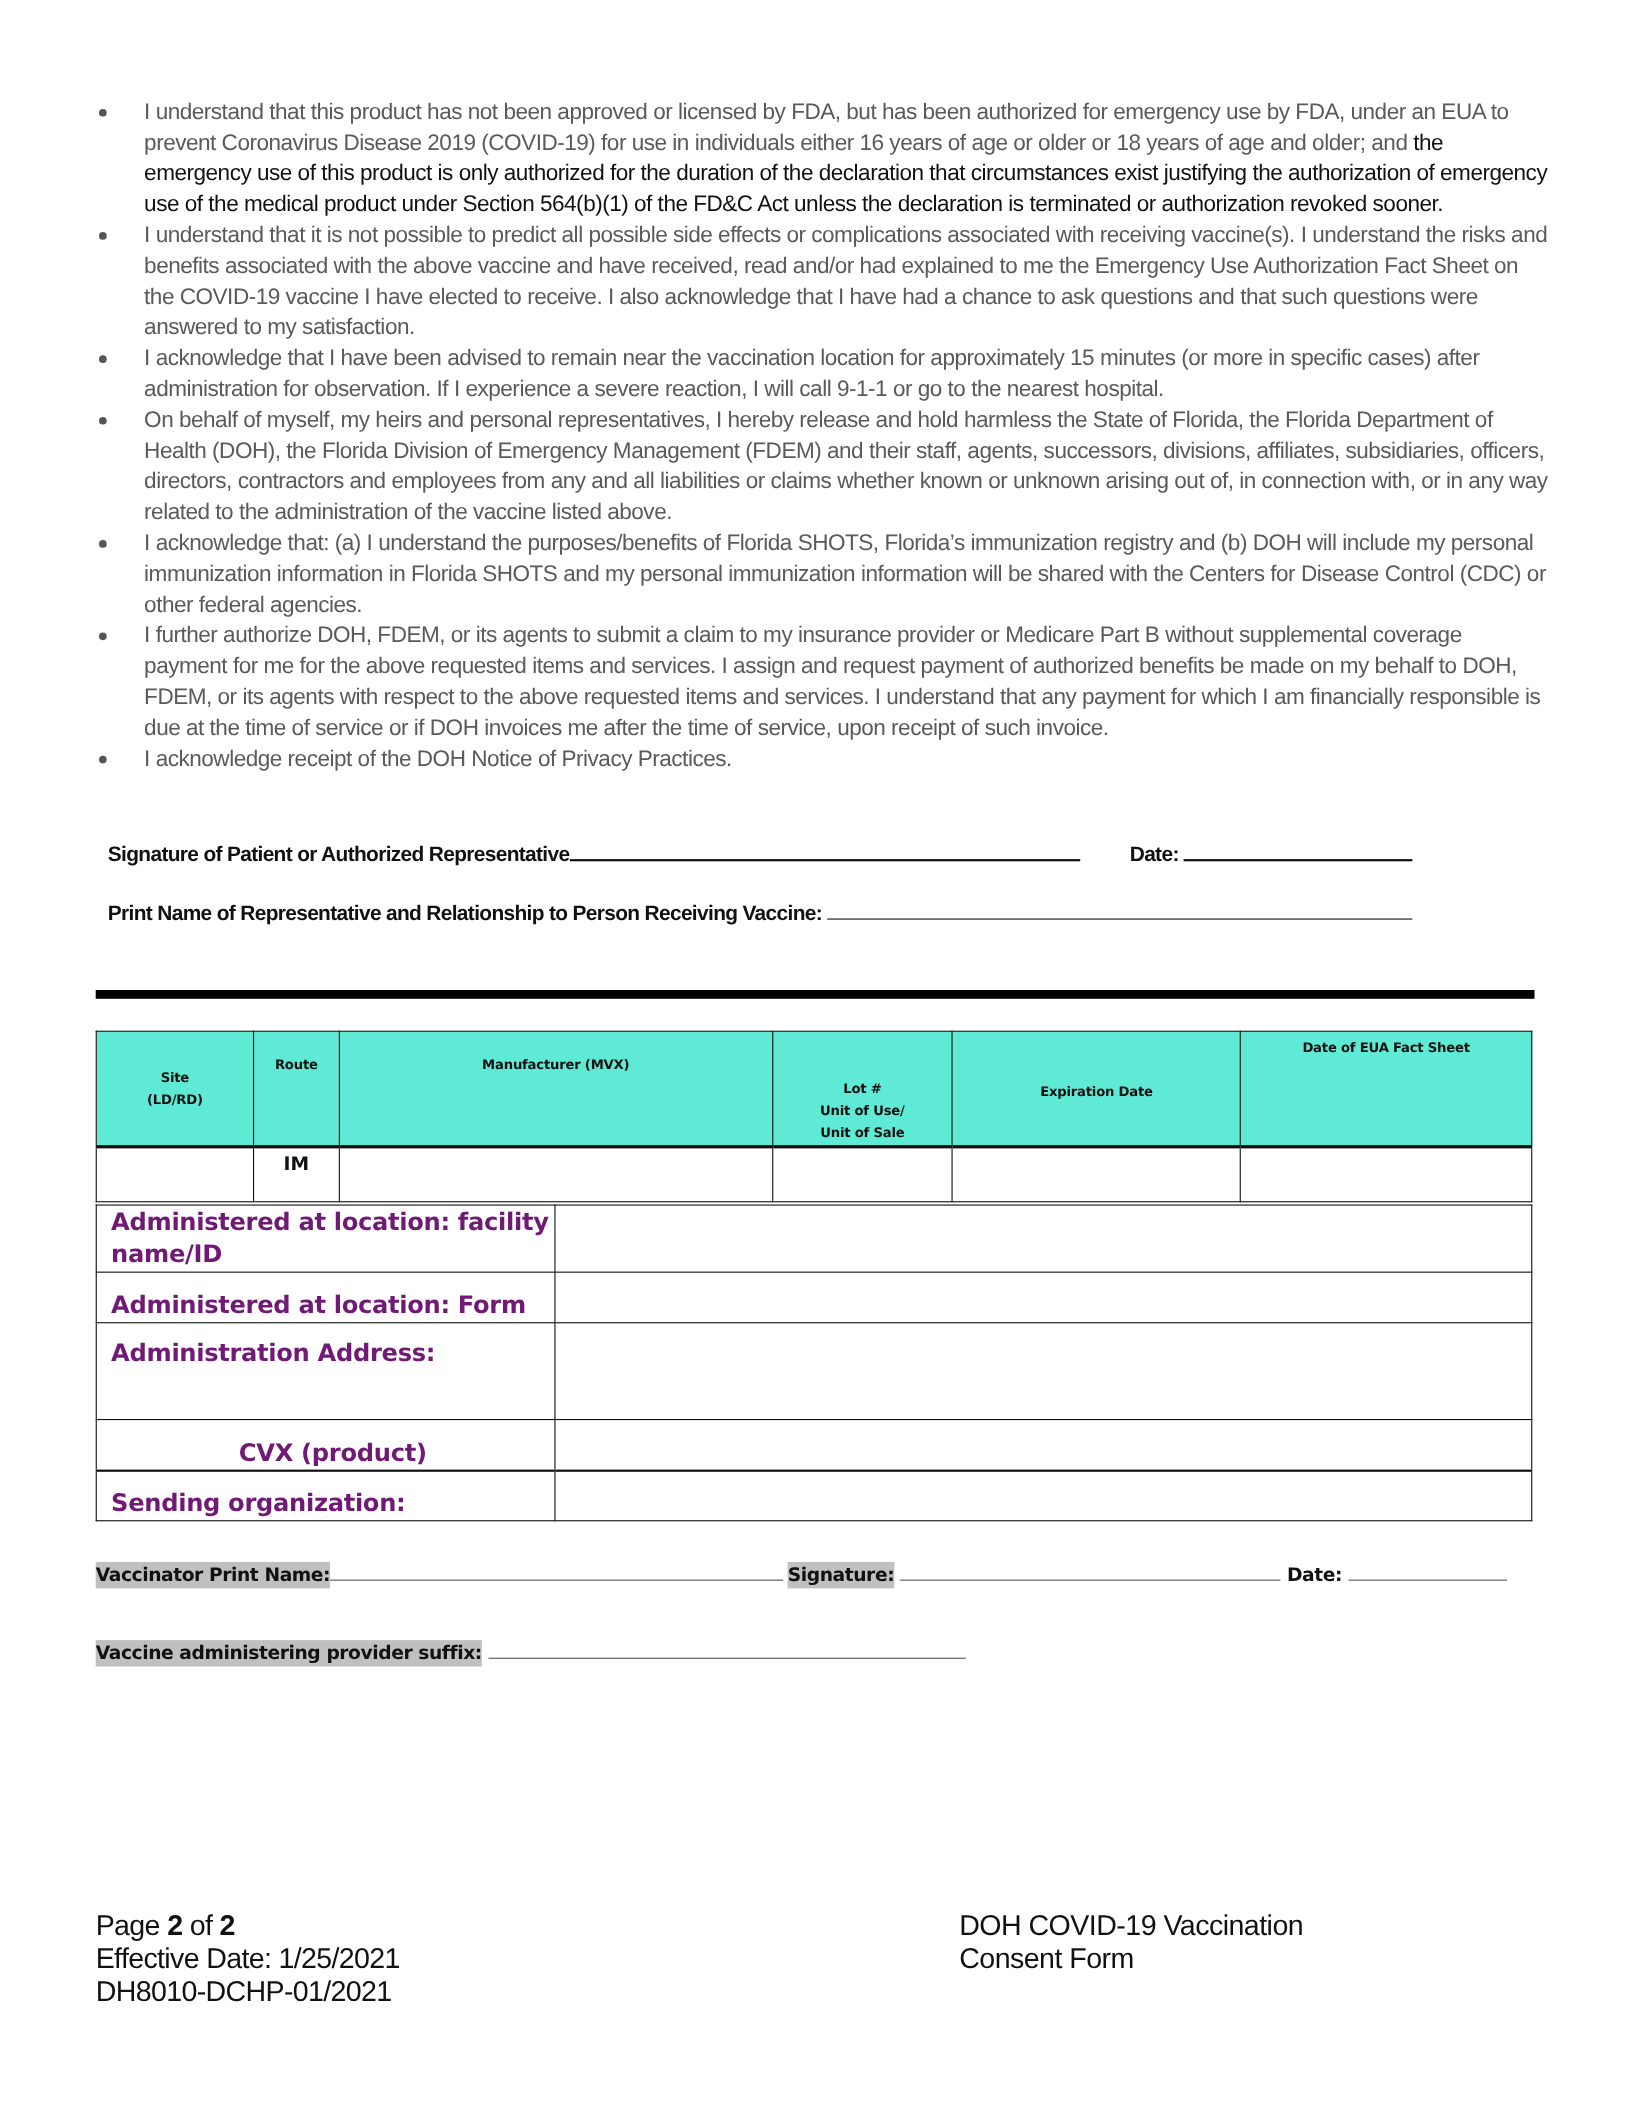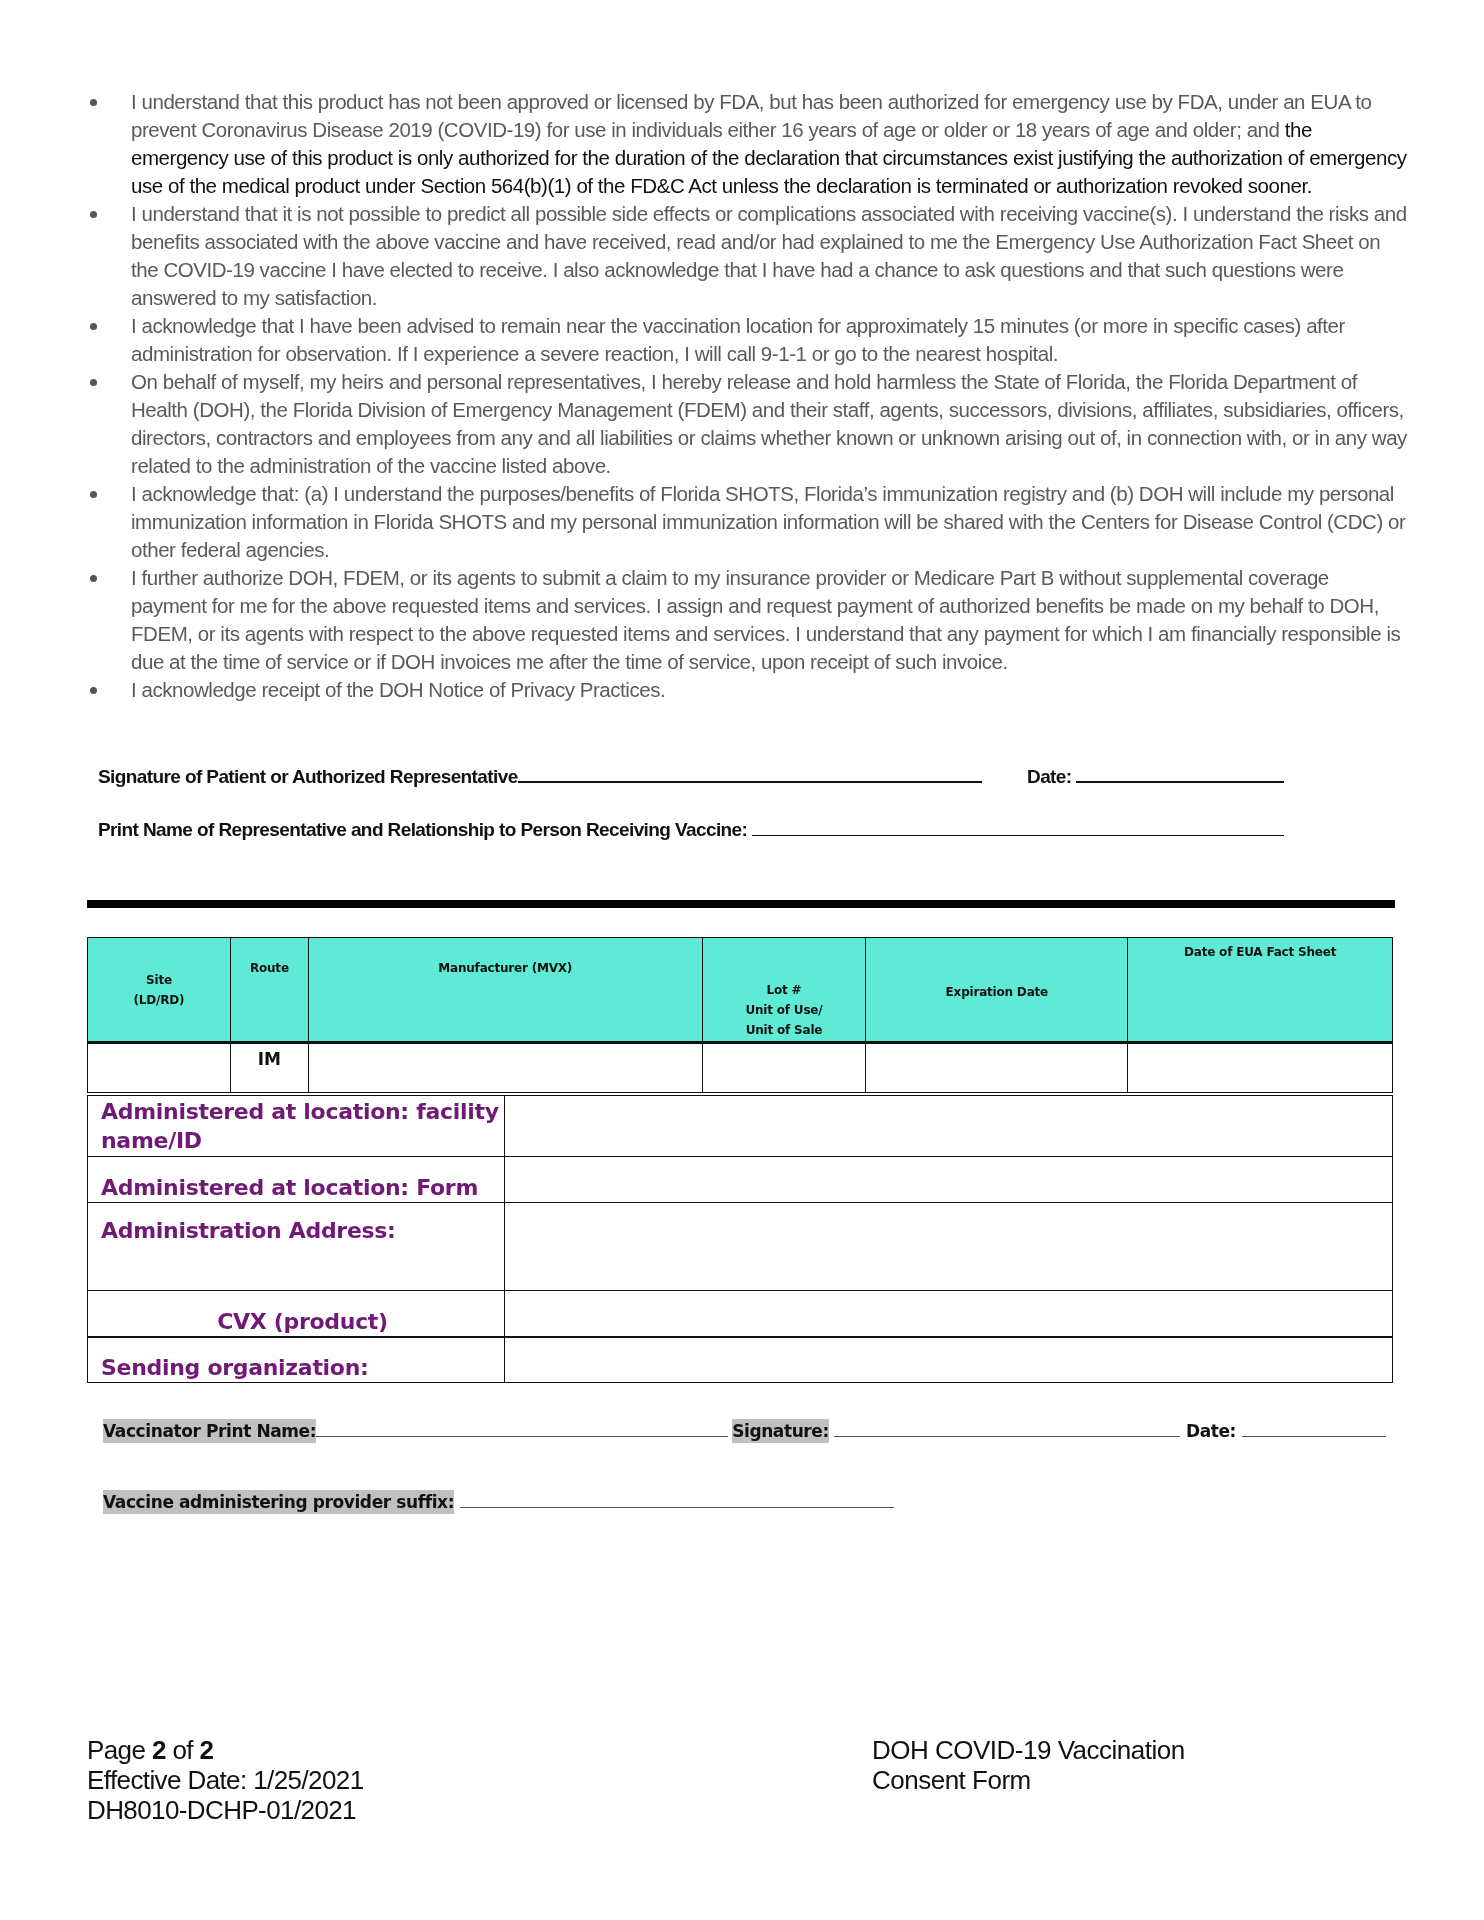--- a/index.html
+++ b/index.html
@@ -31,21 +31,21 @@
   .ltable td { border: 1.5px solid #111; padding: 0 0 0 13px; font-size: 22px; letter-spacing: -0.3px; line-height: 29px; }
   .ltable td.label { width: 403px; }
   .ltable tr.r1 td { height: 59px; vertical-align: top; padding-top: 1px; }
   .ltable tr.r2 td { height: 45px; vertical-align: bottom; padding-bottom: 0px; }
   .ltable tr.r3 td { height: 74px; vertical-align: top; padding-top: 13px; }
   .ltable tr.r4 td { height: 45px; vertical-align: bottom; }
   .ltable tr.r4 td { border-bottom: 2.5px solid #111; text-align: center; }
   .ltable tr.r5 td { height: 44px; vertical-align: bottom; }
 
   
-  .vac-row { position: absolute; left: 87px; font-family: "DejaVu Sans", sans-serif; font-weight: bold; font-size: 17px; color: #111; white-space: nowrap; letter-spacing: -0.4px; margin-left: 16px; }
+  .vac-row { position: absolute; left: 87px; font-family: "DejaVu Sans", sans-serif; font-weight: bold; font-size: 17px; color: #111; white-space: nowrap; letter-spacing: -0.4px; }
   .hl { background: #c0c0c0; padding: 2px 0; }
   .vac-line { display: inline-block; border-bottom: 1.5px solid #555; height: 16px; vertical-align: baseline; }
 
   
   .footer-left { position: absolute; left: 87px; top: 1735px; font-family: "Liberation Sans", sans-serif; font-size: 26px; line-height: 30px; color: #111; letter-spacing: -0.6px; }
   .footer-right { position: absolute; left: 872px; top: 1735px; font-family: "Liberation Sans", sans-serif; font-size: 26px; line-height: 30px; color: #111; letter-spacing: -0.5px; }
 </style>
 </head>
 <body>
 

